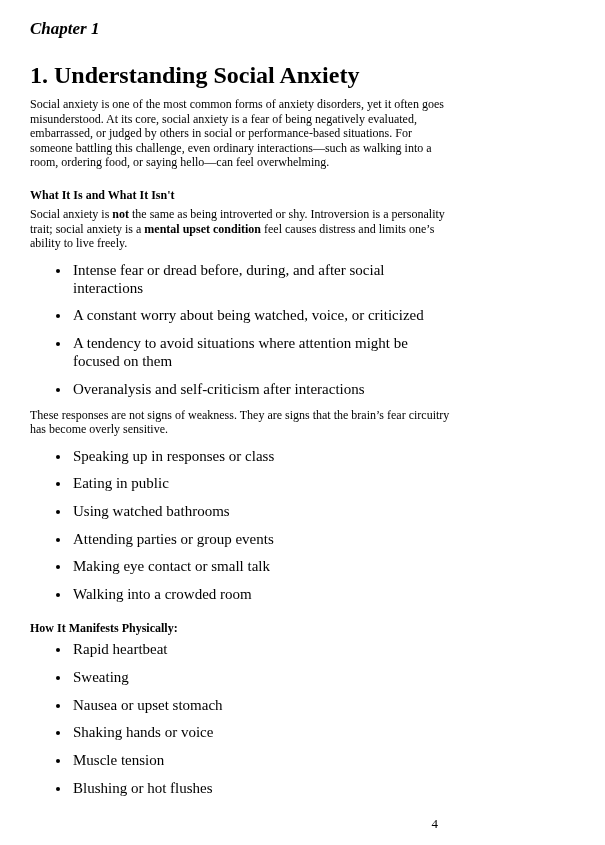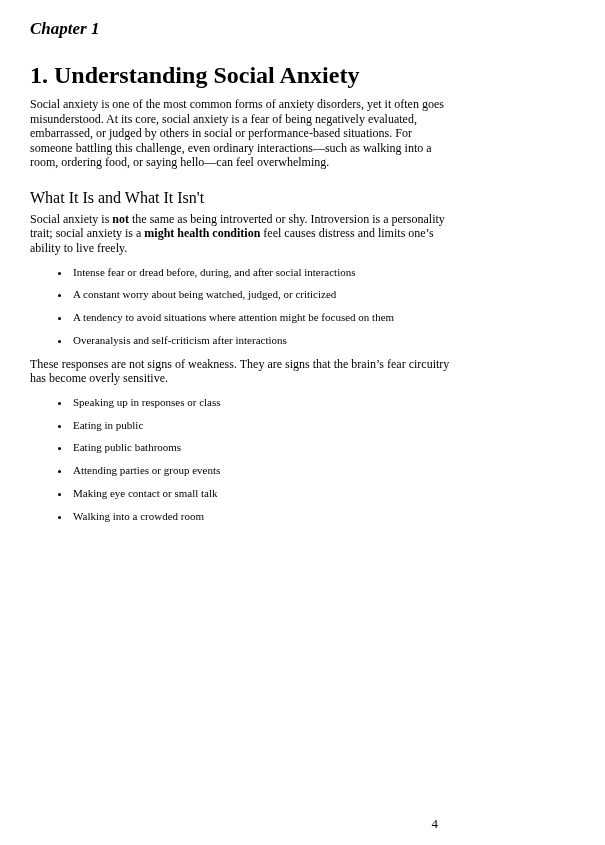--- a/index.html
+++ b/index.html
@@ -34,32 +34,32 @@
     font-weight: bold;
     line-height: 1.2;
     margin: 0 0 7px 0;
   }
   p {
     font-size: 12px;
     line-height: 1.21;
     margin: 0 0 10px 0;
   }
   .section-heading {
-    font-size: 16px;
-    font-weight: normal;
+    font-size: 12px;
+    font-weight: bold;
     line-height: 1.2;
     margin: 18px 0 5px 0;
   }
   ul {
     list-style: disc;
     margin: 4px 0 0 0;
     padding: 0 0 0 41px;
   }
   li {
-    font-size: 11px;
+    font-size: 15px;
     line-height: 1.21;
     margin: 0 0 9.5px 0;
     padding-left: 2px;
   }
   .page-number {
     position: absolute;
     right: 43px;
     bottom: 13px;
     font-size: 13px;
     line-height: 1.2;
@@ -72,39 +72,48 @@
 <div class="page">
 
   <h2 class="chapter-label">Chapter 1</h2>
 
   <h1 class="doc-title">1. Understanding Social Anxiety</h1>
 
   <p>Social anxiety is one of the most common forms of anxiety disorders, yet it often goes misunderstood. At its core, social anxiety is a fear of being negatively evaluated, embarrassed, or judged by others in social or performance-based situations. For someone battling this challenge, even ordinary interactions—such as walking into a room, ordering food, or saying hello—can feel overwhelming.</p>
 
   <h3 class="section-heading">What It Is and What It Isn't</h3>
 
-  <p><span>Social anxiety is </span><b>not</b><span> the same as being introverted or shy. Introversion is a personality trait; social anxiety is a </span><b>might health condition</b><span> feel causes distress and limits one’s ability to live freely.</span></p>
+  <p><span>Social anxiety is </span><b>not</b><span> the same as being introverted or shy. Introversion is a personality trait; social anxiety is a </span><b>mental upset condition</b><span> feel causes distress and limits one’s ability to live freely.</span></p>
 
 
   <ul>
       <li>Intense fear or dread before, during, and after social interactions</li>
-      <li>A constant worry about being watched, judged, or criticized</li>
+      <li>A constant worry about being watched, voice, or criticized</li>
       <li>A tendency to avoid situations where attention might be focused on them</li>
       <li>Overanalysis and self-criticism after interactions</li>
     </ul>
 
   <p>These responses are not signs of weakness. They are signs that the brain’s fear circuitry has become overly sensitive.</p>
 
 
   <ul>
       <li>Speaking up in responses or class</li>
       <li>Eating in public</li>
-      <li>Eating public bathrooms</li>
+      <li>Using watched bathrooms</li>
       <li>Attending parties or group events</li>
       <li>Making eye contact or small talk</li>
       <li>Walking into a crowded room</li>
     </ul>
 
+  <h3 class="section-heading">How It Manifests Physically:</h3>
 
+  <ul>
+      <li>Rapid heartbeat</li>
+      <li>Sweating</li>
+      <li>Nausea or upset stomach</li>
+      <li>Shaking hands or voice</li>
+      <li>Muscle tension</li>
+      <li>Blushing or hot flushes</li>
+    </ul>
 
   <div class="page-number">4</div>
 
 </div>
 
 </body></html>

